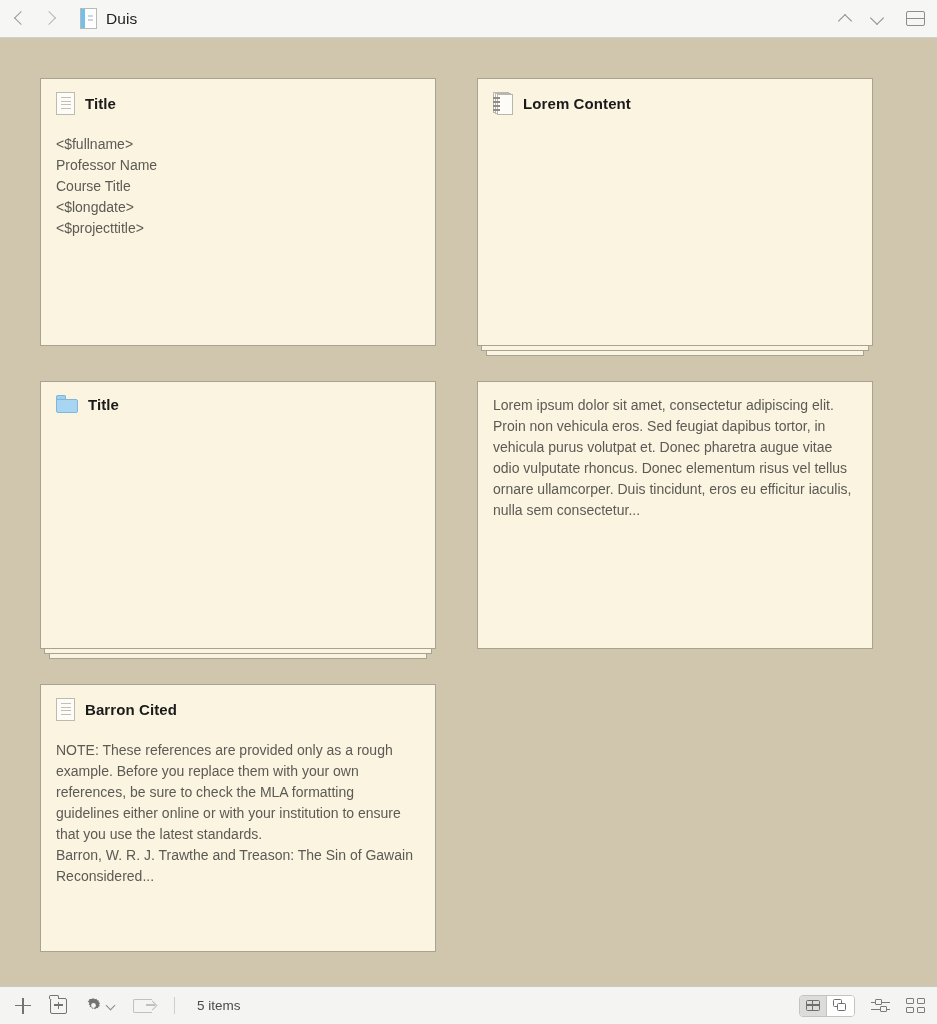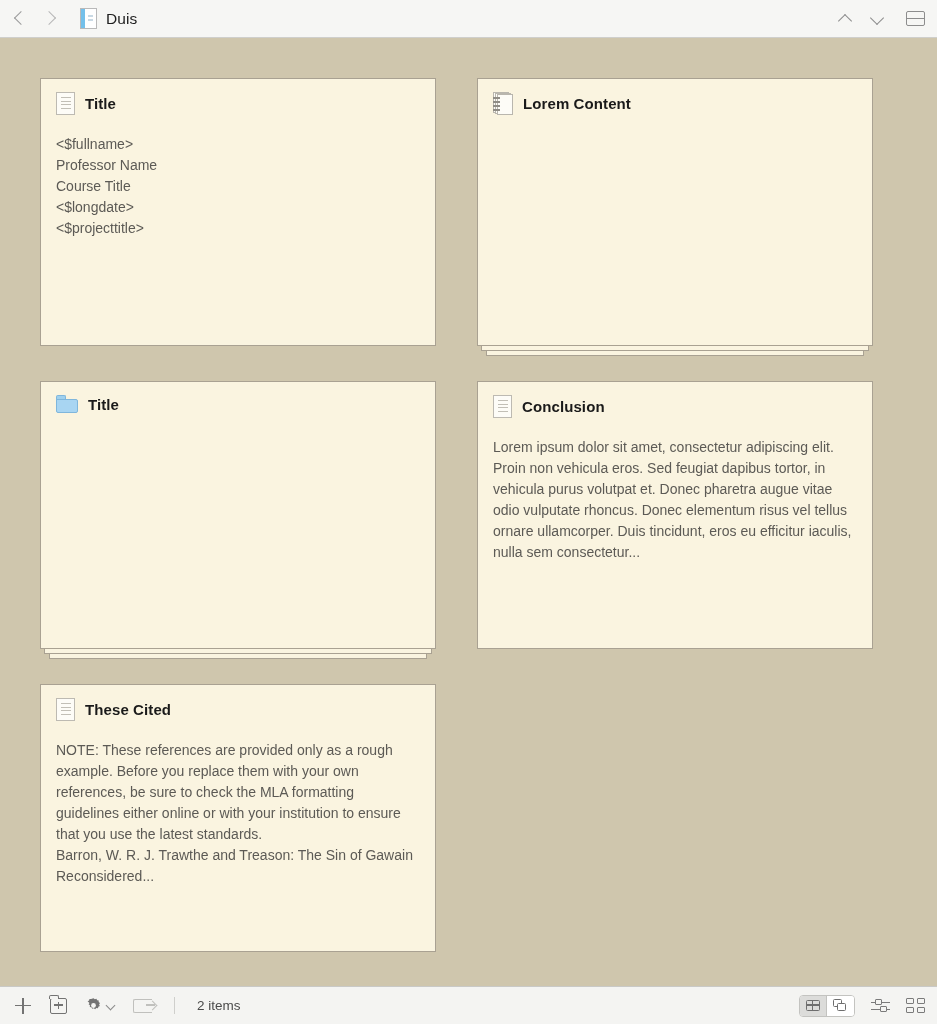--- a/index.html
+++ b/index.html
@@ -504,42 +504,33 @@
           </div>
           <div class="card-title">Title</div>
         </div>
         <div class="card-body"></div>
       </div>
       <div class="stack-l1"></div>
       <div class="stack-l2"></div>
     </div>
     <div class="card-slot">
       <div class="card">
-        <div class="card-head">
-          <div class="ic-doc">
-            <i></i>
-            <i></i>
-            <i></i>
-            <i></i>
-          </div>
-          <div class="card-title">Conclusion</div>
-        </div>
         <div class="card-body">Lorem ipsum dolor sit amet, consectetur adipiscing elit. Proin non vehicula eros. Sed feugiat dapibus tortor, in vehicula purus volutpat et. Donec pharetra augue vitae odio vulputate rhoncus. Donec elementum risus vel tellus ornare ullamcorper. Duis tincidunt, eros eu efficitur iaculis, nulla sem consectetur...</div>
       </div>
     </div>
     <div class="card-slot">
       <div class="card">
         <div class="card-head">
           <div class="ic-doc">
             <i></i>
             <i></i>
             <i></i>
             <i></i>
           </div>
-          <div class="card-title">These Cited</div>
+          <div class="card-title">Barron Cited</div>
         </div>
         <div class="card-body">NOTE: These references are provided only as a rough example. Before you replace them with your own references, be sure to check the MLA formatting guidelines either online or with your institution to ensure that you use the latest standards.
 Barron, W. R. J. Trawthe and Treason: The Sin of Gawain Reconsidered...</div>
       </div>
     </div>
   </div>
 
 <div class="bottombar">
   <div class="bb-left">
     <div class="icn-plus"></div>
@@ -551,21 +542,21 @@
       <div class="icn-gear">
         <svg width="17" height="17" viewBox="0 0 17 17">
           <path d="M8.5 1.2l1.3 1.0 1.6-.45.75 1.5 1.65.2-.15 1.65 1.35 1.0-.9 1.4.75 1.5-1.5.7-.35 1.6-1.65-.2-1.25 1.1-1.3-1.0-1.6.45-.75-1.5-1.65-.2.15-1.65-1.35-1.0.9-1.4L2.6 4.2l1.5-.7.35-1.6 1.65.2z" fill="#737373"></path>
           <circle cx="8.5" cy="8.5" r="2.4" fill="#f4f4f2"></circle>
         </svg>
       </div>
       <div class="mini-chev"></div>
     </div>
     <div class="icn-export"></div>
     <div class="bb-divider"></div>
-    <div class="bb-count">2 items</div>
+    <div class="bb-count">5 items</div>
   </div>
 
   <div class="bb-right">
     <div class="seg">
       <div class="seg-btn inactive">
         <div class="ic-grid4"></div>
       </div>
       <div class="seg-btn">
         <div class="ic-cards">
           <span class="b"></span>

